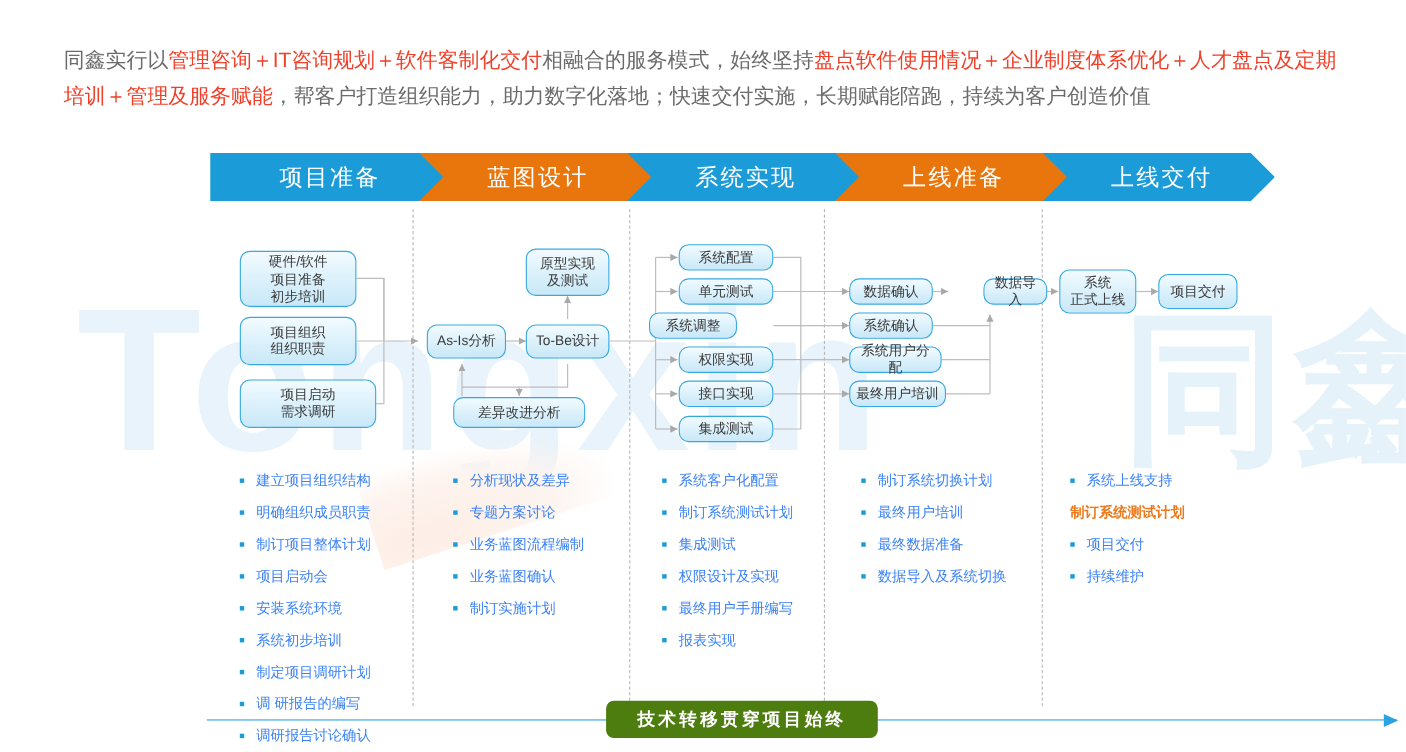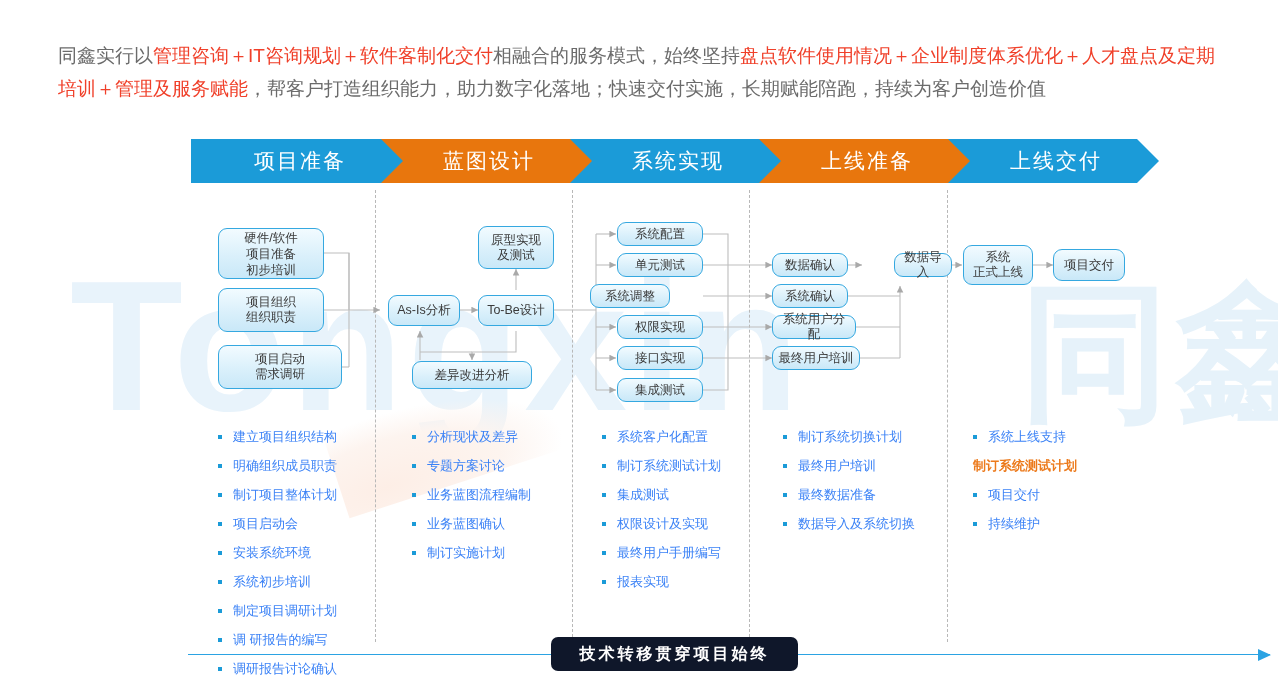--- a/index.html
+++ b/index.html
@@ -85,21 +85,21 @@
 
   
   #bottomline{position:absolute;left:188px;top:654px;width:1082px;height:2px;z-index:2;}
   #bottomline .ln{position:absolute;left:0;top:0;width:1082px;height:1px;background:#2ba3e3;}
   #bottomline .head{
     position:absolute;right:-1px;top:-5px;width:0;height:0;
     border-left:13px solid #2ba3e3;border-top:6px solid transparent;border-bottom:6px solid transparent;
   }
   #bottompill{
     position:absolute;left:551px;top:637px;width:247px;height:34px;
-    background:#0f172a;border-radius:7px;z-index:3;
+    background:#4d7c0f;border-radius:7px;z-index:3;
     display:flex;align-items:center;justify-content:center;
     color:#fff;font-size:16px;letter-spacing:3px;font-weight:700;
   }
 </style>
 </head>
 <body>
 
 <div id="watermark">
   <div class="wm-latin">Tongxin</div>
   <div class="wm-cjk">同鑫</div>

